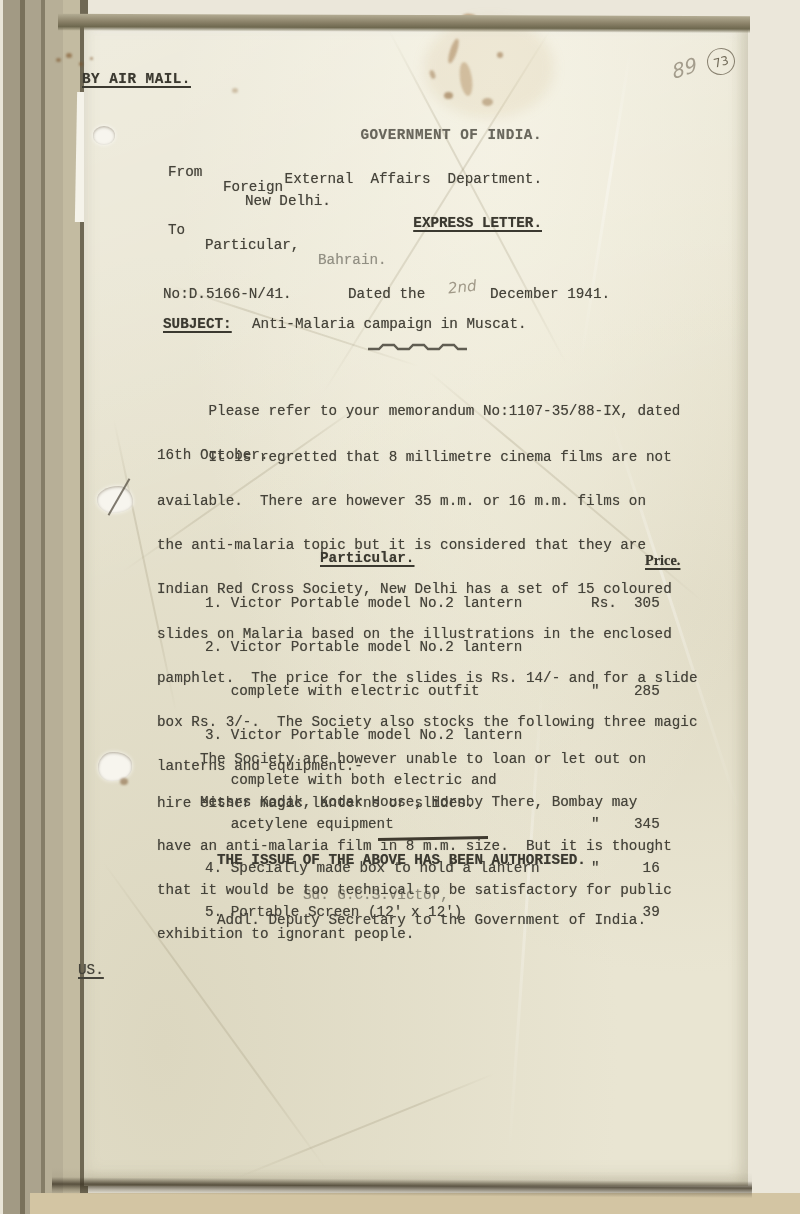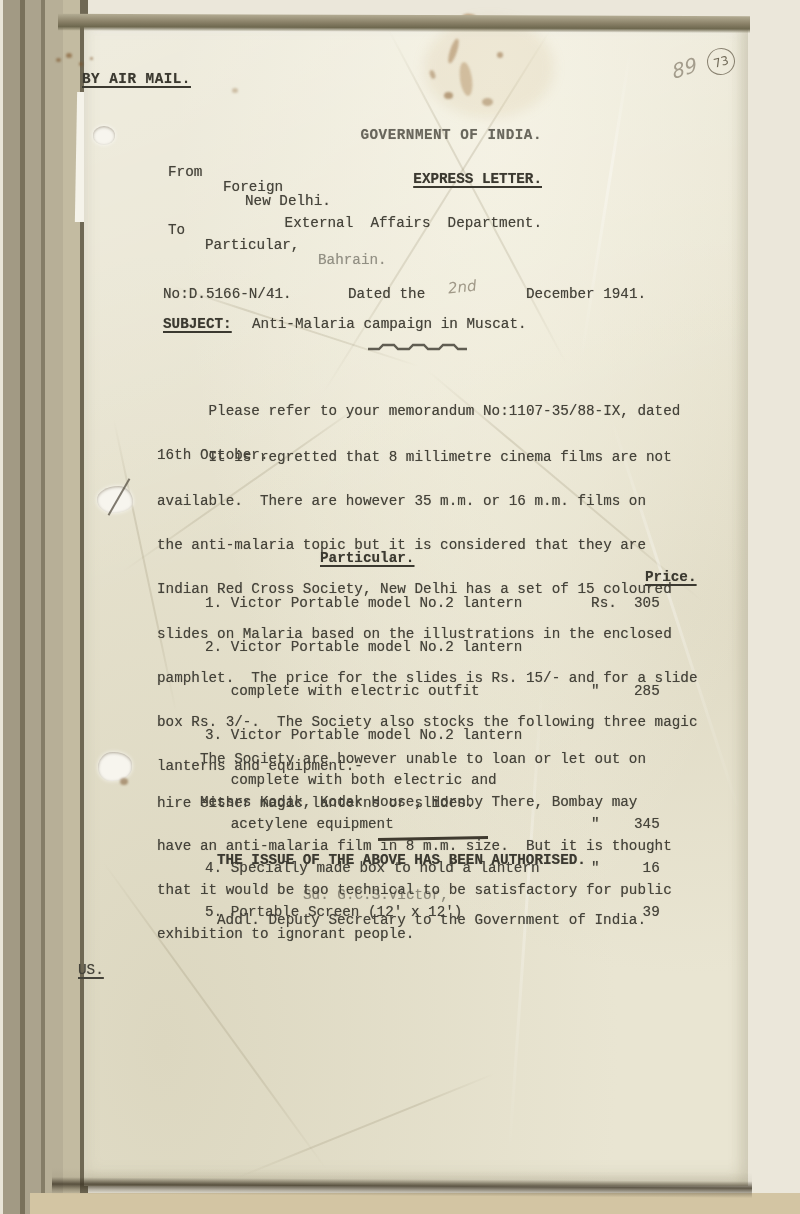--- a/index.html
+++ b/index.html
@@ -91,35 +91,35 @@
     <div class="stain" style="left:36px;top:752px;width:8px;height:7px;background:rgba(120,80,40,.5);"></div>
 
     <div class="circ" style="left:623px;top:22px;">
       <span>73</span>
     </div>
     <div class="pencil" style="position:absolute;left:588px;top:30px;font-size:20px;font-style:italic;transform:rotate(-18deg) skewX(-8deg);opacity:.8;">89</div>
 
     <div class="t b u" style="left:-2px;top:46px;letter-spacing:.5px;">BY AIR MAIL.</div>
     <div class="t" style="left:158px;top:72px;width:300px;text-align:right;">
       <div class="tline b dim" style="letter-spacing:.5px;">GOVERNMENT OF INDIA.</div>
+      <div class="tline">External  Affairs  Department.</div>
       <div class="tline"><span class="b u">EXPRESS LETTER.</span></div>
-      <div class="tline">External  Affairs  Department.</div>
     </div>
 
     <div class="t" style="left:84px;top:139px;">From</div>
     <div class="t" style="left:139px;top:154px;">Foreign</div>
     <div class="t" style="left:161px;top:168px;">New Delhi.</div>
     <div class="t" style="left:84px;top:197px;">To</div>
     <div class="t" style="left:121px;top:212px;">Particular,</div>
     <div class="t faded" style="left:234px;top:227px;">Bahrain.</div>
 
     <div class="t" style="left:79px;top:261px;">No:D.5166-N/41.</div>
     <div class="t" style="left:264px;top:261px;">Dated the</div>
     <div class="pencil" style="position:absolute;left:364px;top:252px;font-size:15px;font-style:italic;transform:rotate(-6deg);opacity:.85;">2nd</div>
-    <div class="t" style="left:406px;top:261px;margin-left:36px;">December 1941.</div>
+    <div class="t" style="left:406px;top:261px;">December 1941.</div>
 
     <div class="t b u" style="left:79px;top:291px;">SUBJECT:</div>
     <div class="t" style="left:168px;top:291px;">Anti-Malaria campaign in Muscat.</div>
 
     <span style="position:absolute;left:282px;top:314px;">
       <svg width="120" height="14" viewBox="0 0 120 14">
         <path d="M2,9 h11 l4,-4 h11 l4,4 h11 l4,-4 h11 l4,4 h11 l4,-4 h11 l4,4 h9" stroke="#47433a" stroke-width="2.4" fill="none" opacity=".85"></path>
       </svg>
     </span>
 
@@ -127,27 +127,27 @@
       <div class="tline">      Please refer to your memorandum No:1107-35/88-IX, dated</div>
       <div class="tline">16th October.</div>
     </div>
 
     <div class="t" style="left:73px;top:394px;">
       <div class="tline">      It is regretted that 8 millimetre cinema films are not</div>
       <div class="tline">available.  There are however 35 m.m. or 16 m.m. films on</div>
       <div class="tline">the anti-malaria topic but it is considered that they are</div>
       <div class="tline">Indian Red Cross Society, New Delhi has a set of 15 coloured</div>
       <div class="tline">slides on Malaria based on the illustrations in the enclosed</div>
-      <div class="tline">pamphlet.  The price for the slides is Rs. 15/- and for a slide</div>
+      <div class="tline">pamphlet.  The price for the slides is Rs. 14/- and for a slide</div>
       <div class="tline">box Rs. 3/-.  The Society also stocks the following three magic</div>
       <div class="tline">lanterns and equipment.-</div>
     </div>
 
     <div class="t b u" style="left:236px;top:525px;">Particular.</div>
-    <div class="t b u" style="left:561px;top:544px;">Price.</div>
+    <div class="t b u" style="left:561px;top:527px;font-family:Liberation Serif, serif;">Price.</div>
     <div class="t" style="left:121px;top:540px;">
       <div class="tline">1. Victor Portable model No.2 lantern        Rs.  305</div>
       <div class="tline">2. Victor Portable model No.2 lantern</div>
       <div class="tline">   complete with electric outfit             "    285</div>
       <div class="tline">3. Victor Portable model No.2 lantern</div>
       <div class="tline">   complete with both electric and</div>
       <div class="tline">   acetylene equipment                       "    345</div>
       <div class="tline">4. Specially made box to hold a lantern      "     16</div>
       <div class="tline">5. Portable Screen (12' x 12')                     39</div>
     </div>

